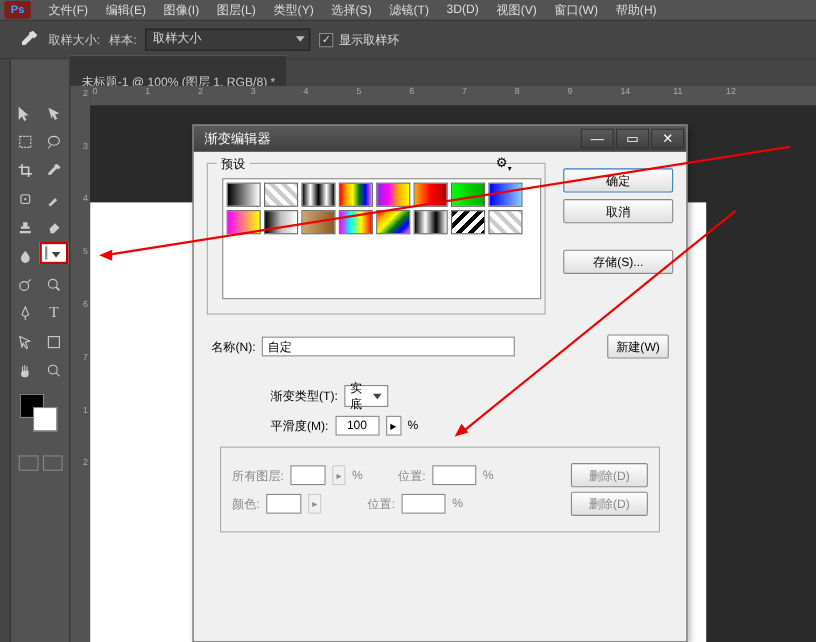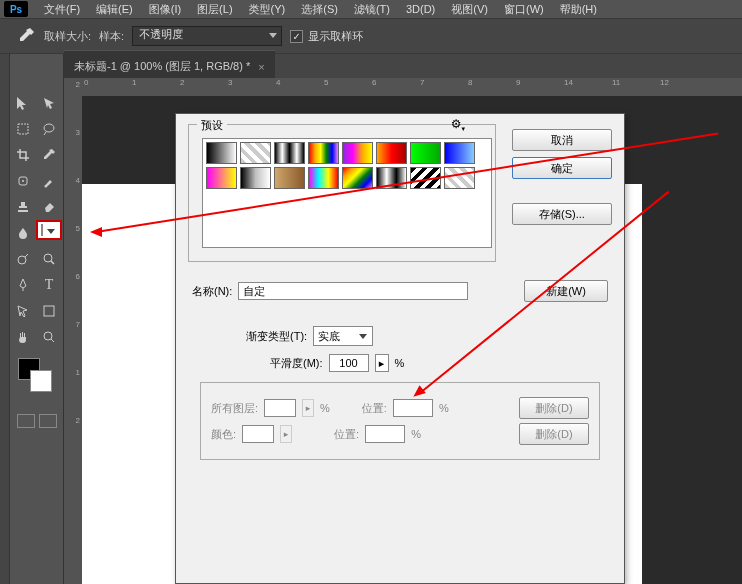--- a/index.html
+++ b/index.html
@@ -1,39 +1,39 @@
 <!DOCTYPE html>
 <html><head>
 <meta charset="utf-8">
 <style>
 * { margin: 0; padding: 0; box-sizing: border-box; font-family: "Microsoft YaHei", sans-serif; }
 body { width: 742px; height: 584px; background: #535353; overflow: hidden; position: relative; color: #ddd; font-size: 11px; }
 .menubar { height: 18px; background: #535353; display: flex; align-items: center; padding-left: 4px; }
-.ps-logo { width: 24px; height: 16px; background: #000000; color: #31a8ff; font-weight: bold; font-size: 10px; display: flex; align-items: center; justify-content: center; margin-right: 8px; border-radius: 2px; }
+.ps-logo { width: 24px; height: 16px; background: #7f1d1d; color: #31a8ff; font-weight: bold; font-size: 10px; display: flex; align-items: center; justify-content: center; margin-right: 8px; border-radius: 2px; }
 .menu-item { padding: 0 8px; cursor: default; }
 .optbar { height: 36px; background: #454545; display: flex; align-items: center; padding-left: 16px; border-top: 1px solid #383838; border-bottom: 1px solid #383838; gap: 8px; }
 .opt-icon { width: 20px; height: 20px; display: flex; align-items: center; justify-content: center; }
 .opt-label { color: #ccc; }
 .opt-sel { background: #3a3a3a; border: 1px solid #222; height: 20px; padding: 0 18px 0 6px; color: #ddd; position: relative; }
 .opt-chev { position: absolute; right: 4px; top: 6px; width: 0; height: 0; border-left: 4px solid transparent; border-right: 4px solid transparent; border-top: 5px solid #bbb; }
 .chk { display: flex; align-items: center; gap: 5px; }
 .chk-box { width: 13px; height: 13px; border: 1px solid #888; background: #3a3a3a; display: flex; align-items: center; justify-content: center; color: #ddd; font-size: 10px; }
 .workspace { position: absolute; top: 54px; bottom: 0; left: 0; right: 0; display: flex; }
 .handle { width: 10px; background: #454545; border-right: 1px solid #333; }
 .toolbox { width: 54px; background: #535353; border-right: 1px solid #333; display: flex; flex-wrap: wrap; align-content: flex-start; padding-top: 36px; }
 .tool { width: 26px; height: 26px; display: flex; align-items: center; justify-content: center; position: relative; }
 .tool.sel { border: 2px solid #c00; }
 .swatches { width: 54px; padding: 8px 10px; position: relative; }
 .fg { position: absolute; top: 8px; left: 8px; width: 22px; height: 22px; background: #000; border: 1px solid #888; }
 .bg { position: absolute; top: 20px; left: 20px; width: 22px; height: 22px; background: #fff; border: 1px solid #888; }
 .mini { width: 54px; padding-top: 48px; display: flex; flex-wrap: wrap; justify-content: center; gap: 4px; }
 .mini-ic { width: 18px; height: 14px; border: 1px solid #888; }
 .main { flex: 1; background: #2a2a2a; position: relative; }
 .tab { height: 24px; background: #454545; display: flex; align-items: center; }
-.doc-tab { height: 20px; background: #353535; padding: 16px 10px; display: flex; align-items: center; color: #ccc; border-top: 1px solid #535353; }
+.doc-tab { height: 20px; background: #353535; padding: 16px 10px; display: flex; align-items: center; color: #ccc; border-top: 1px solid #535353; flex-direction: column; }
 .doc-tab .x { margin-left: 8px; color: #999; }
 .rulers-v { position: absolute; top: 24px; left: 0; bottom: 0; width: 18px; background: #535353; font-size: 8px; color: #aaa; }
 .rulers-h { position: absolute; top: 24px; left: 18px; right: 0; height: 18px; background: #535353; font-size: 8px; color: #aaa; display: flex; }
 .rulers-h span { width: 48px; text-align: left; padding-left: 2px; }
 .rulers-v span { display: block; height: 48px; padding-top: 2px; text-align: right; padding-right: 2px; }
 .canvas { position: absolute; top: 42px; left: 18px; right: 0; bottom: 0; background: #2a2a2a; }
 .canvas-white { position: absolute; top: 88px; left: 0; width: 560px; height: 460px; background: #fff; }
 
 
 .dlg { position: absolute; top: 113px; left: 175px; width: 450px; height: 471px; background: #f0f0f0; border: 1px solid #555; box-shadow: 2px 2px 6px rgba(0,0,0,0.3); color: #000; }
@@ -90,21 +90,21 @@
 </div>
 
 <div class="optbar">
   <div class="opt-icon">
     <svg width="18" height="18" viewBox="0 0 18 18">
         <path d="M13 1l4 4-3 3-1-1-7 7H3v-3l7-7-1-1z" fill="#ddd"></path>
       </svg>
   </div>
   <span class="opt-label">取样大小:</span>
   <span class="opt-label">样本:</span>
-  <div class="opt-sel" style="width:150px"><span>不透明度</span><span class="opt-chev"></span></div>
+  <div class="opt-sel" style="width:150px"><span>取样大小</span><span class="opt-chev"></span></div>
   <div class="chk">
     <div class="chk-box">✓</div>
       <span>显示取样环</span>
   </div>
 </div>
 
 <div class="workspace">
   <div class="handle"></div>
   <div class="toolbox">
     <div class="tool">
@@ -250,20 +250,28 @@
         <span>1</span>
         <span>2</span>
       </div>
     <div class="canvas">
       <div class="canvas-white"></div>
     </div>
   </div>
 </div>
 
 <div class="dlg">
+  <div class="dlg-title">
+    <span>渐变编辑器</span>
+    <div class="dlg-btns">
+      <div class="dlg-btn">—</div>
+      <div class="dlg-btn">▭</div>
+      <div class="dlg-btn">✕</div>
+    </div>
+  </div>
   <div class="dlg-body">
     <div style="position:relative;display:flex">
       <div class="fieldset" style="width:308px;position:relative">
         <div class="legend">预设</div>
         <div class="gear">⚙<sub style="font-size:7px">▾</sub></div>
         <div class="preset-box" id="presetBox">
             <div class="preset" style="background: linear-gradient(90deg, rgb(0, 0, 0), rgb(255, 255, 255));"></div>
             <div class="preset" style="background: repeating-linear-gradient(45deg, rgb(204, 204, 204) 0px, rgb(204, 204, 204) 4px, rgb(255, 255, 255) 4px, rgb(255, 255, 255) 8px);"></div>
             <div class="preset" style="background: linear-gradient(90deg, rgb(0, 0, 0), rgb(255, 255, 255), rgb(0, 0, 0), rgb(255, 255, 255), rgb(0, 0, 0));"></div>
             <div class="preset" style="background: linear-gradient(90deg, red, orange, yellow, green, blue, violet);"></div>
@@ -275,42 +283,42 @@
             <div class="preset" style="background: linear-gradient(90deg, rgb(0, 0, 0), rgb(192, 192, 192), rgb(255, 255, 255));"></div>
             <div class="preset" style="background: linear-gradient(90deg, rgb(207, 167, 107), rgb(139, 90, 43));"></div>
             <div class="preset" style="background: linear-gradient(90deg, rgb(255, 0, 255), rgb(0, 255, 255), rgb(255, 255, 0), rgb(255, 0, 0));"></div>
             <div class="preset" style="background: linear-gradient(135deg, red, orange, yellow, green, blue, violet);"></div>
             <div class="preset" style="background: linear-gradient(90deg, rgb(0, 0, 0), rgb(255, 255, 255), rgb(0, 0, 0), rgb(255, 255, 255));"></div>
             <div class="preset" style="background: repeating-linear-gradient(135deg, rgb(0, 0, 0) 0px, rgb(0, 0, 0) 4px, rgb(255, 255, 255) 4px, rgb(255, 255, 255) 8px);"></div>
             <div class="preset" style="background: repeating-linear-gradient(45deg, rgb(204, 204, 204) 0px, rgb(204, 204, 204) 4px, rgb(255, 255, 255) 4px, rgb(255, 255, 255) 8px);"></div>
           </div>
       </div>
       <div class="side-btns" style="position:absolute;right:0;top:5px">
+        <div class="wbtn primary">确定</div>
         <div class="wbtn">取消</div>
-        <div class="wbtn primary">确定</div>
         <div style="height:12px"></div>
         <div class="wbtn">存储(S)...</div>
       </div>
     </div>
 
     <div class="row">
       <span>名称(N):</span>
       <input class="inp" style="width: 230px;" value="自定">
       <div style="flex:1"></div>
-      <div class="wbtn" style="width:84px">新建(W)</div>
+      <div class="wbtn" style="width:56px">新建(W)</div>
     </div>
 
     <div class="fieldset" style="border:none">
       <div class="row" style="margin-left:50px">
         <span>渐变类型(T):</span>
-        <div class="sel" style="width:60px">
+        <div class="sel" style="width:40px">
             <span>实底</span>
           </div>
       </div>
-      <div class="row" style="margin-left:74px">
+      <div class="row" style="margin-left:50px">
         <span>平滑度(M):</span>
         <input class="inp" style="width: 40px; text-align: center;" value="100">
         <span style="border:1px solid #888;height:18px;width:14px;display:flex;align-items:center;justify-content:center;background:#fff">▸</span>
         <span>%</span>
       </div>
 
 
       <div class="stops-field">
         <div class="stops-row">
           <span>所有图层:</span>

